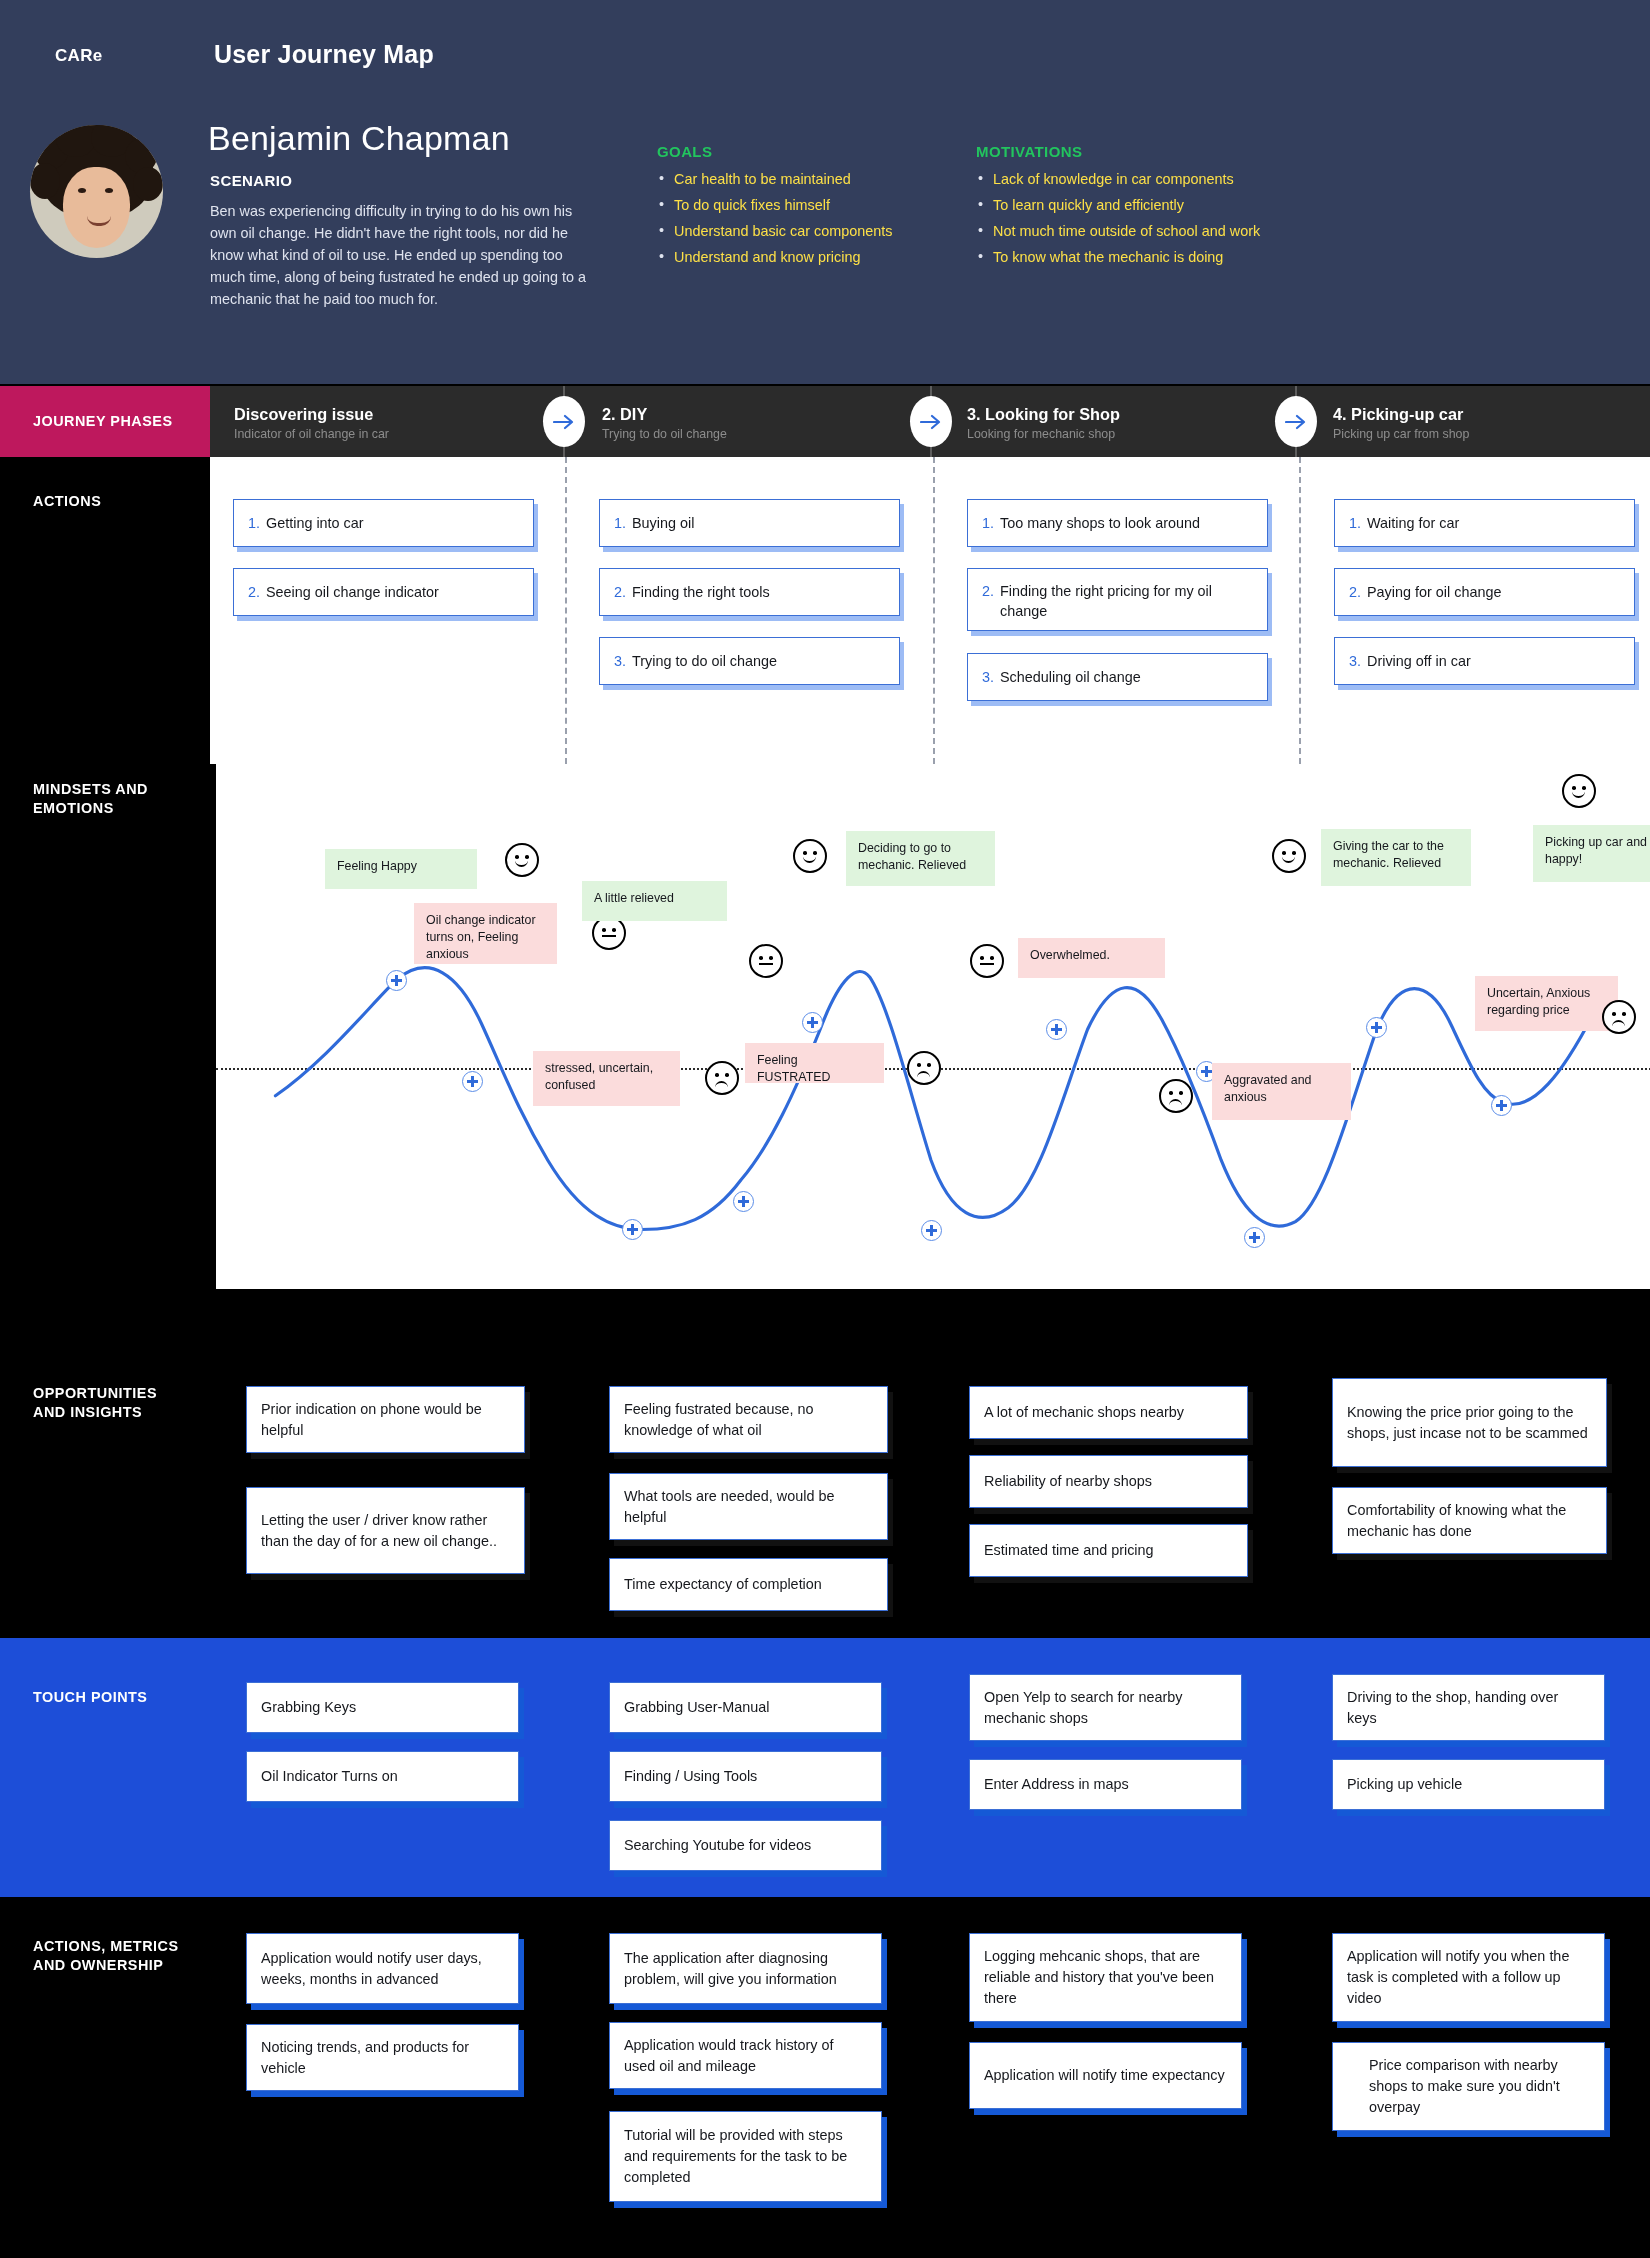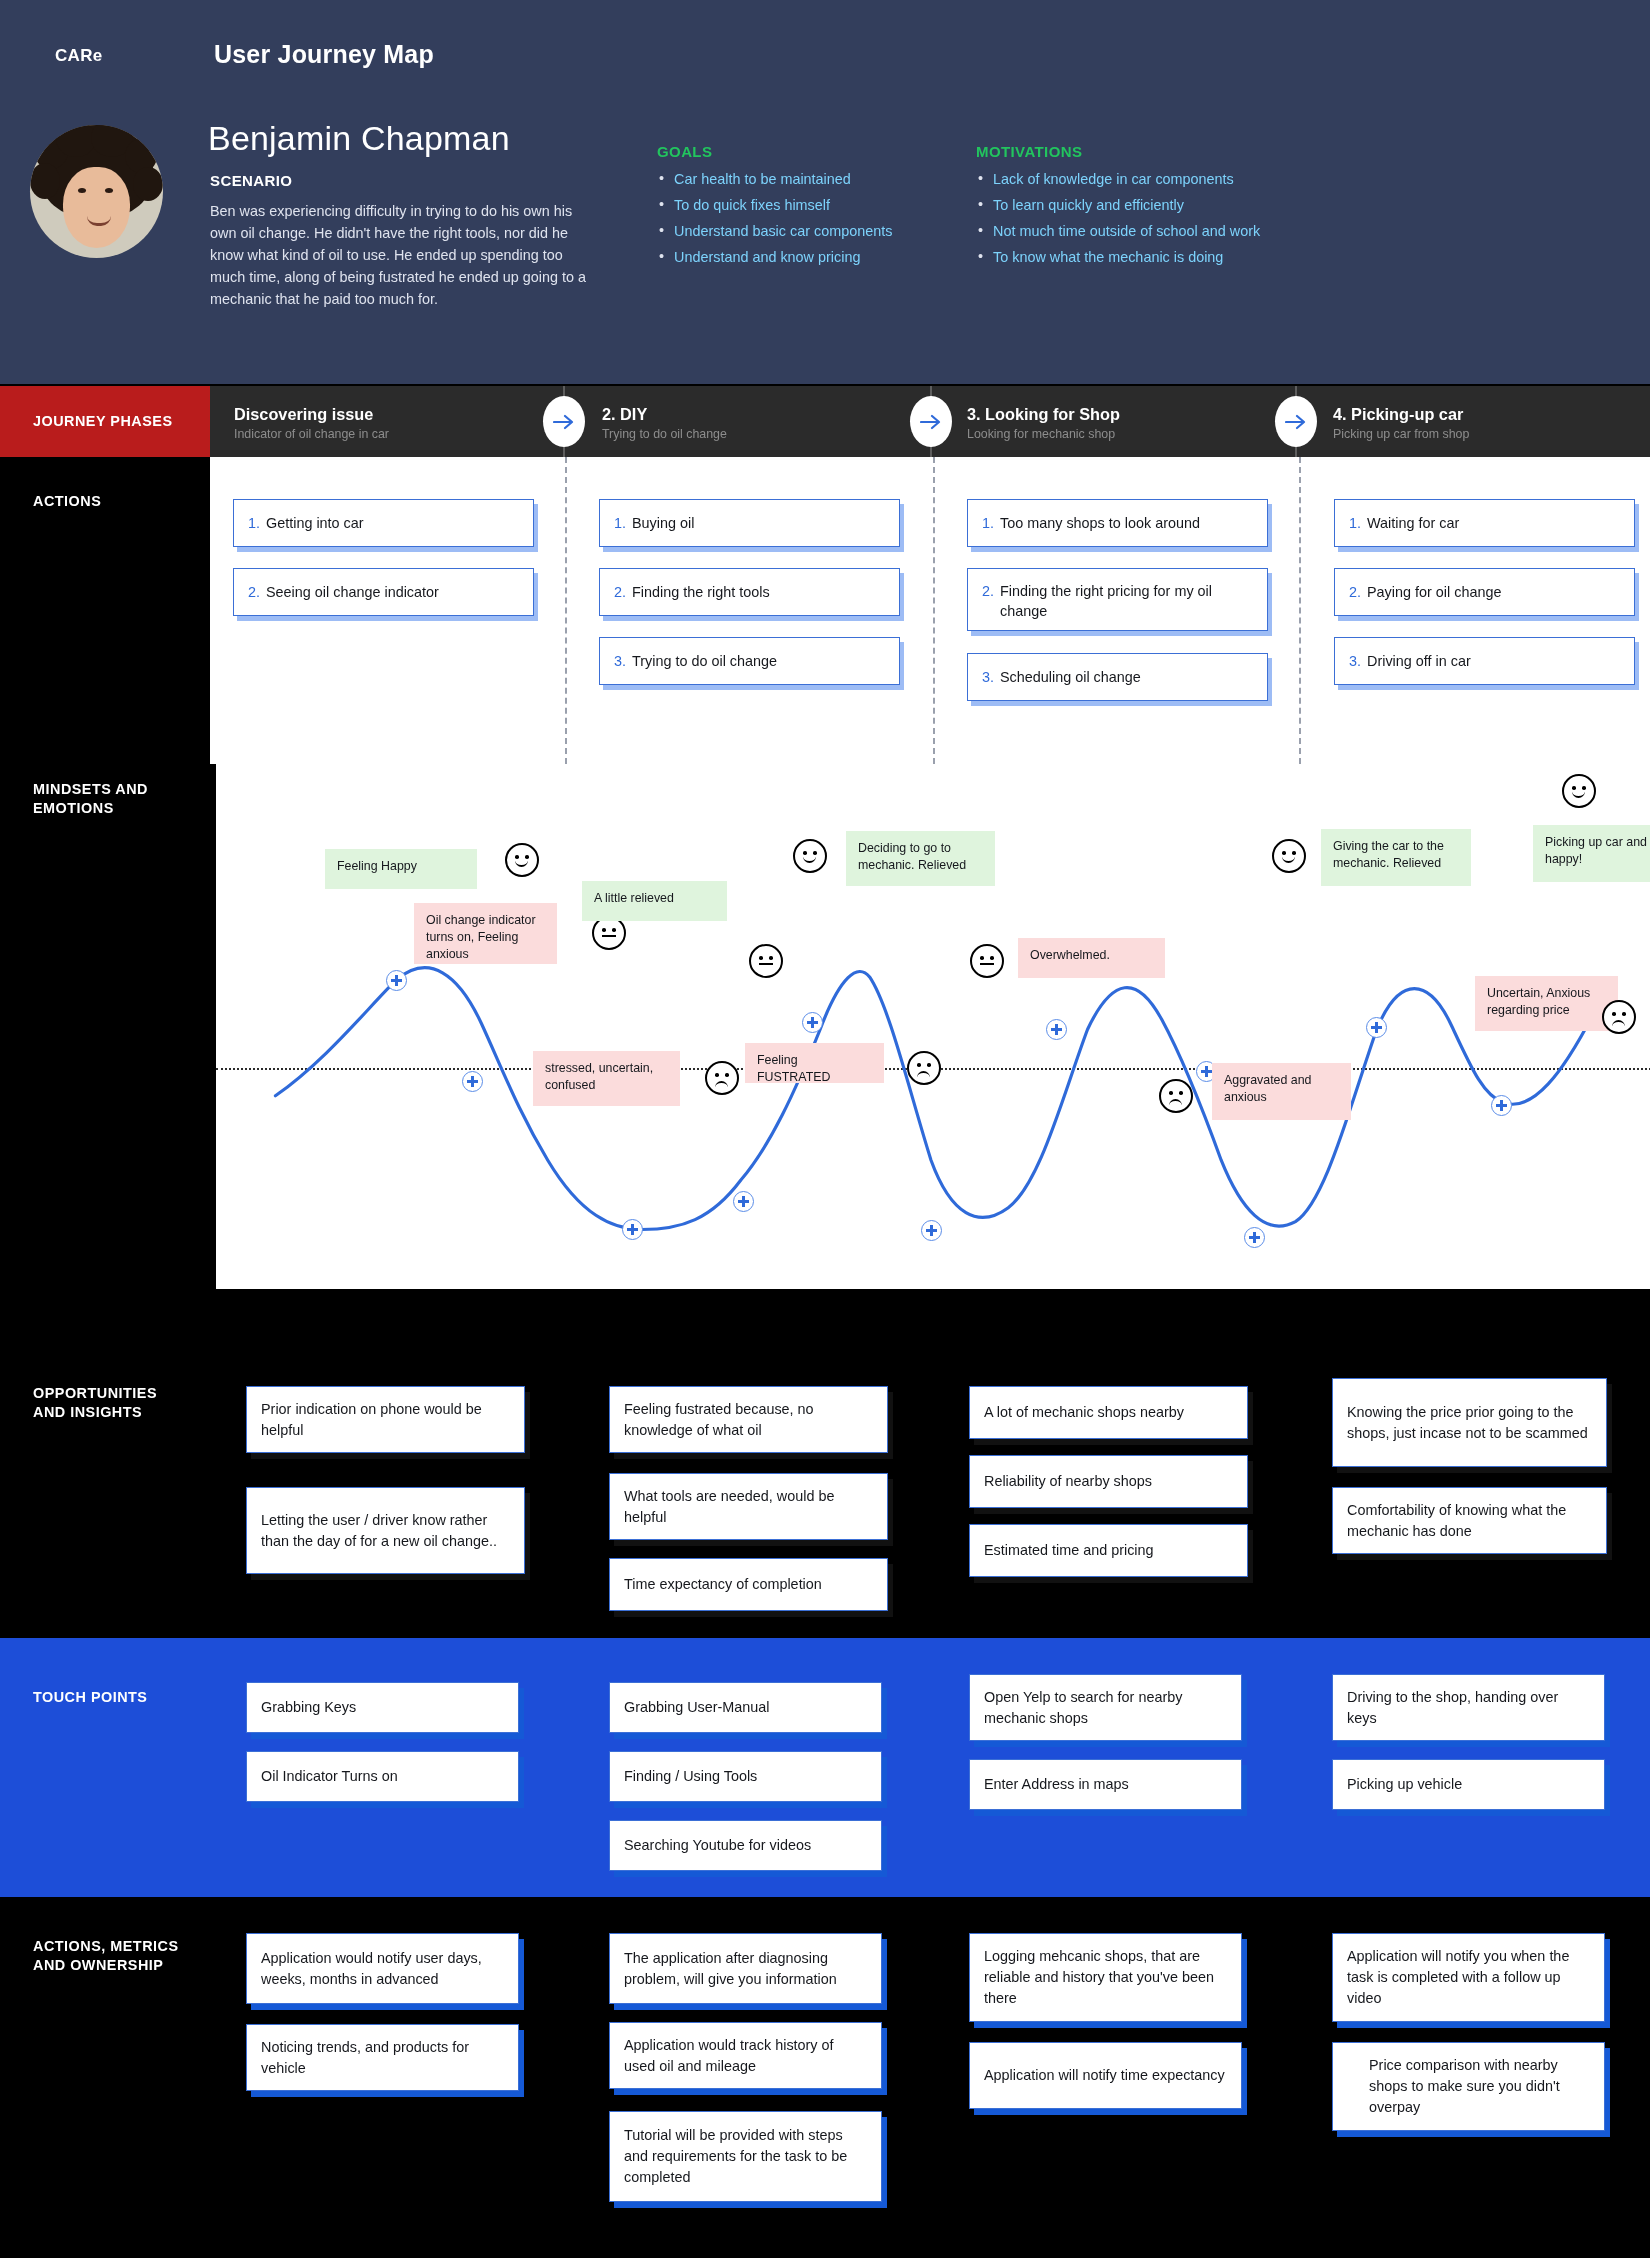--- a/index.html
+++ b/index.html
@@ -63,36 +63,36 @@
     position: absolute; left: 210px; top: 200px; width: 390px;
     color: #dfe3ee; font-size: 14.4px; line-height: 22px;
   }
   .col-head {
     position: absolute; color: #22c55e; font-size: 15px; font-weight: 700; letter-spacing: 0.4px;
   }
   .goals-head { left: 657px; top: 143px; }
   .motiv-head { left: 976px; top: 143px; }
   ul.hlist { position: absolute; list-style: none; }
   ul.hlist li {
-    color: #7dd3fc; font-size: 14.4px; line-height: 26px;
+    color: #fde047; font-size: 14.4px; line-height: 26px;
     position: relative; padding-left: 17px; white-space: nowrap;
   }
   ul.hlist li:before {
     content: "\2022"; position: absolute; left: 2px; top: -1px; color: #dfe3ee;
   }
   .goals-list { left: 657px; top: 166px; }
   .motiv-list { left: 976px; top: 166px; }
 
   
   .phasebar {
     position: absolute; left: 0; top: 386px; width: 1650px; height: 71px;
     background: #2b2b2b;
   }
   .phasebar .leftlabel {
-    position: absolute; left: 0; top: 0; width: 210px; height: 71px; background: #b91c1c; text-align: center;
+    position: absolute; left: 0; top: 0; width: 210px; height: 71px; background: #be185d; text-align: center;
   }
   .rowlabel {
     color: #fff; font-size: 14.4px; font-weight: 700; letter-spacing: 0.5px; line-height: 19px;
   }
   .phasebar .leftlabel .rowlabel { position: absolute; left: 33px; top: 26px; }
   .phase {
     position: absolute; top: 0; height: 71px;
   }
   .phase .ptitle {
     position: absolute; left: 0; top: 19px;

